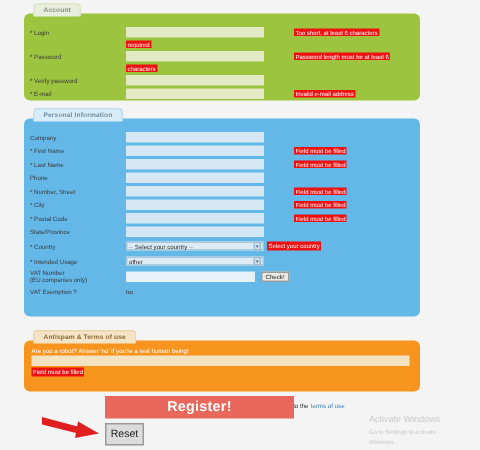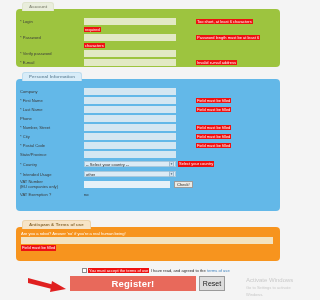--- a/index.html
+++ b/index.html
@@ -100,21 +100,21 @@
     display:flex;align-items:center;gap:1.5px;font-size:4.1px;white-space:nowrap;
   }
   .cb{
     width:4.6px;height:4.6px;box-sizing:border-box;
     border:1px solid #8c8c8c;background:#ffffff;flex:0 0 4.6px;
   }
   .terms .lnk{color:#3a7fbd;}
   .terms .plain{color:#2d2d2d;}
 
   
-  .btnrow{position:absolute;left:70px;top:276px;display:flex;align-items:flex-end;gap:3px;}
+  .btnrow{position:absolute;left:70px;top:264px;display:flex;align-items:flex-start;gap:3px;flex-direction:column;}
   .register{
     width:126px;height:15px;background:#e8695b;border:none;
     color:#ffffff;font-weight:bold;font-size:9.5px;
     font-family:"Liberation Sans", sans-serif;
     display:flex;align-items:center;justify-content:center;
     letter-spacing:.2px;
   }
   .reset{
     width:26px;height:15px;background:#dcdcdc;border:1px solid #9a9a9a;
     color:#222;font-size:7px;font-family:"Liberation Sans", sans-serif;

